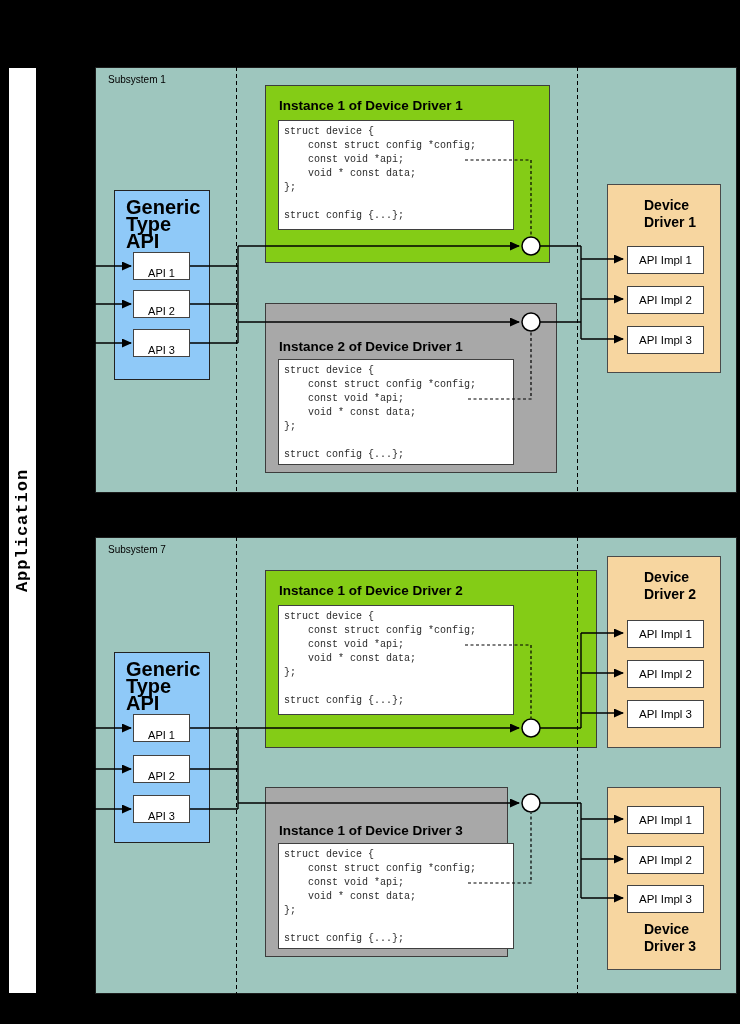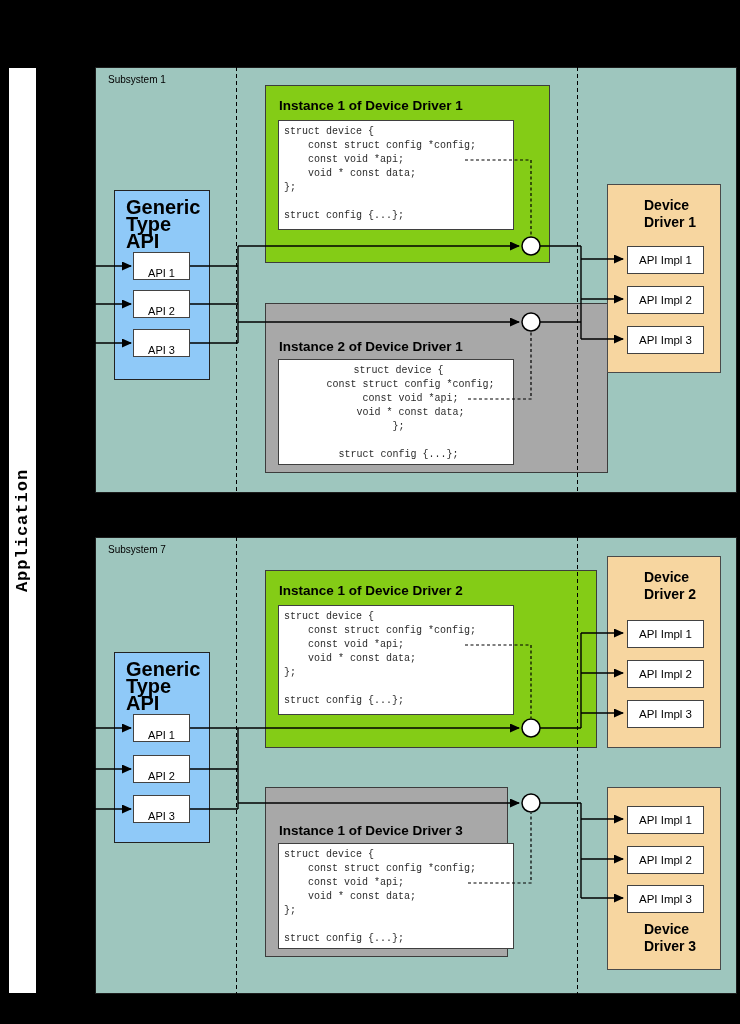--- a/index.html
+++ b/index.html
@@ -84,21 +84,21 @@
     <div class="instance-title">Instance 1 of Device Driver 1</div>
     <pre class="code">struct device {
     const struct config *config;
     const void *api;
     void * const data;
 };
 
 struct config {...};</pre>
   </div>
 
-  <div class="abs instance dark" style="left:265px;top:303px;width:343px;height:170px;text-align:center;">
+  <div class="abs instance dark" style="left:265px;top:303px;width:292px;height:170px;">
     <div class="instance-title">Instance 2 of Device Driver 1</div>
     <pre class="code">struct device {
     const struct config *config;
     const void *api;
     void * const data;
 };
 
 struct config {...};</pre>
   </div>
 

